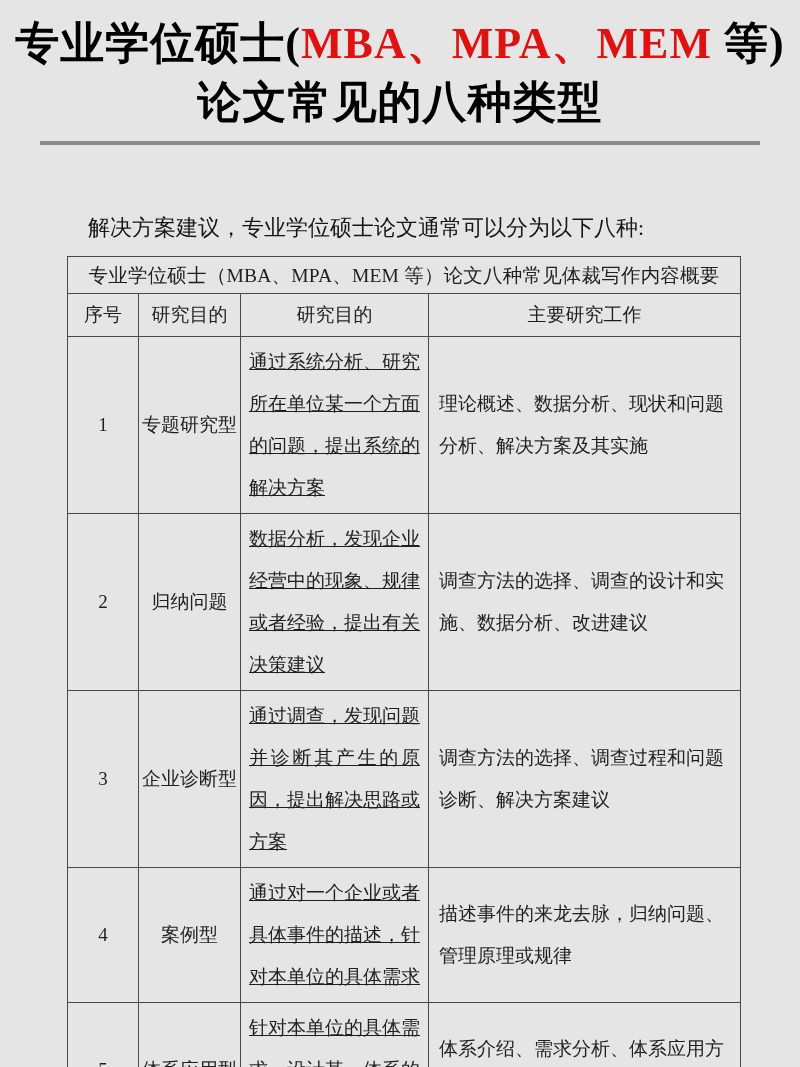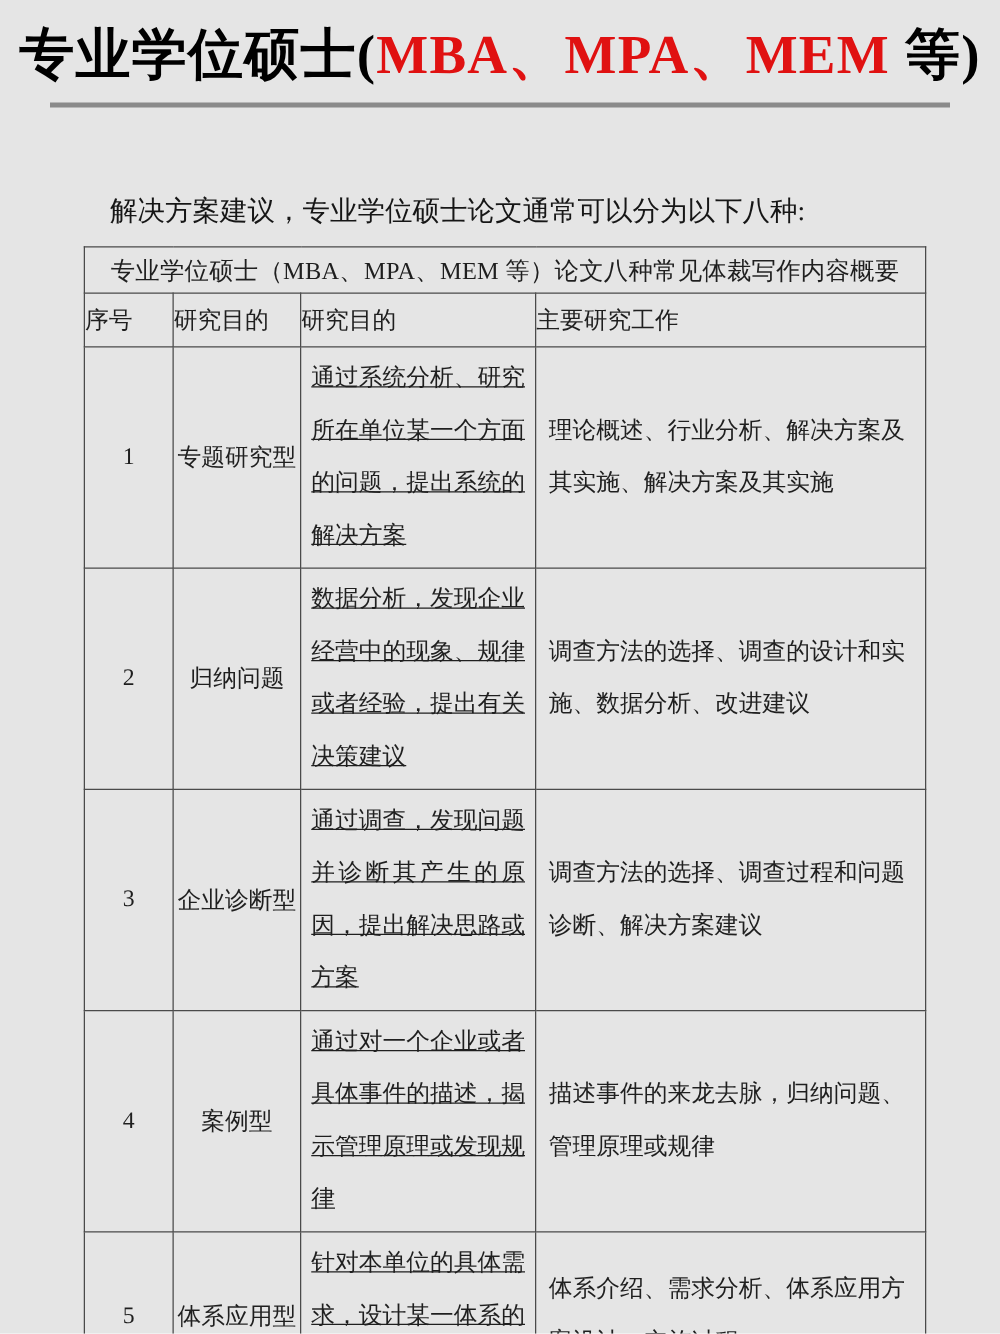--- a/index.html
+++ b/index.html
@@ -58,20 +58,21 @@
   tr.caption-row td {
     height: 37px;
     text-align: center;
     font-size: 19.5px;
     letter-spacing: 0.2px;
     white-space: nowrap;
     overflow: hidden;
   }
   tr.header-row td {
     height: 43px;
+    text-align: center;
     font-size: 19px;
   }
   td.col-no, td.col-genre {
     text-align: center;
     font-size: 19px;
   }
   td.col-purpose {
     padding: 4px 8px;
     font-size: 19px;
     line-height: 42px;
@@ -92,20 +93,21 @@
 </style>
 </head>
 <body>
 
 <div class="page">
 
   <div class="title-block">
     <div class="title-line">
       <span>专业学位硕士(</span><span class="title-red">MBA、MPA、MEM</span><span> 等)</span>
     </div>
+    <div class="title-line">论文常见的八种类型</div>
   </div>
 
   <div class="divider"></div>
 
   <p class="intro">解决方案建议，专业学位硕士论文通常可以分为以下八种:</p>
 
   <table class="summary">
     <colgroup>
       <col style="width:71px">
       <col style="width:102px">
@@ -119,38 +121,38 @@
       <tr class="header-row">
         <td>序号</td>
         <td>研究目的</td>
         <td>研究目的</td>
         <td>主要研究工作</td>
       </tr>
       <tr class="r1">
         <td class="col-no">1</td>
         <td class="col-genre">专题研究型</td>
         <td class="col-purpose">通过系统分析、研究所在单位某一个方面的问题，提出系统的解决方案</td>
-        <td class="col-work">理论概述、行业分析、解决方案及其实施、解决方案及其实施</td>
+        <td class="col-work">理论概述、数据分析、现状和问题分析、解决方案及其实施</td>
       </tr>
       <tr class="r2">
         <td class="col-no">2</td>
         <td class="col-genre">归纳问题</td>
         <td class="col-purpose">数据分析，发现企业经营中的现象、规律或者经验，提出有关决策建议</td>
         <td class="col-work">调查方法的选择、调查的设计和实施、数据分析、改进建议</td>
       </tr>
       <tr class="r3">
         <td class="col-no">3</td>
         <td class="col-genre">企业诊断型</td>
         <td class="col-purpose">通过调查，发现问题并诊断其产生的原因，提出解决思路或方案</td>
         <td class="col-work">调查方法的选择、调查过程和问题诊断、解决方案建议</td>
       </tr>
       <tr class="r4">
         <td class="col-no">4</td>
         <td class="col-genre">案例型</td>
-        <td class="col-purpose">通过对一个企业或者具体事件的描述，揭示管理原理或发现规律</td>
+        <td class="col-purpose">通过对一个企业或者具体事件的描述，针对本单位的具体需求</td>
         <td class="col-work">描述事件的来龙去脉，归纳问题、管理原理或规律</td>
       </tr>
       <tr class="r5">
         <td class="col-no">5</td>
         <td class="col-genre">体系应用型</td>
         <td class="col-purpose">针对本单位的具体需求，设计某一体系的应用方案</td>
         <td class="col-work">体系介绍、需求分析、体系应用方案设计、实施过程</td>
       </tr>
     </tbody>
   </table>

